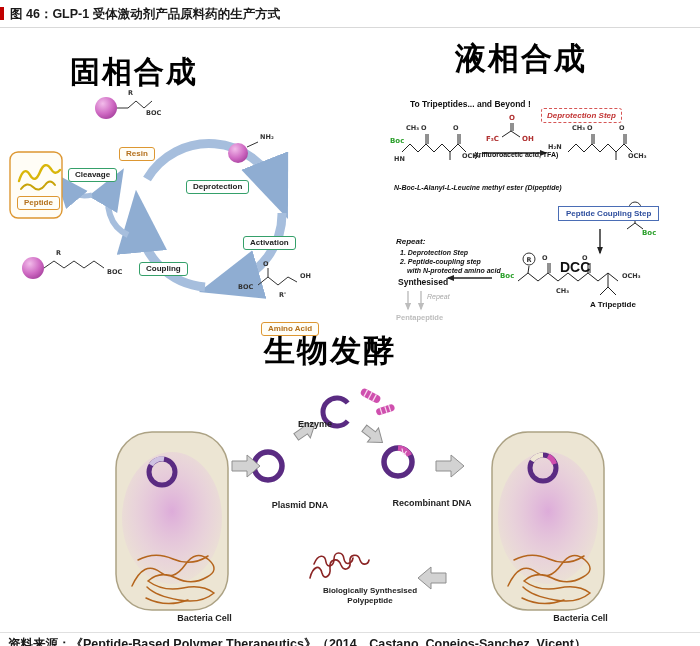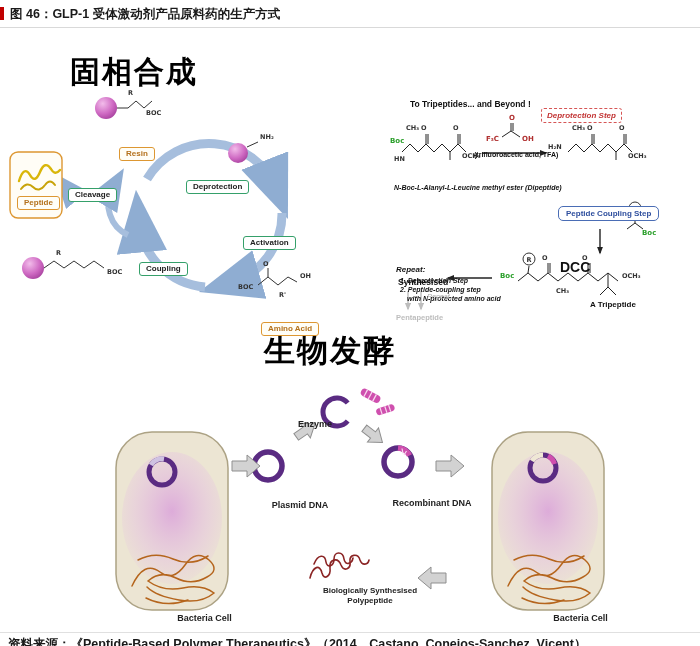--- a/index.html
+++ b/index.html
@@ -12,44 +12,45 @@
   .rule-top { left:0; top:27px; width:700px; border-top:1px solid #d9d9d9; height:0; }
   .rule-bottom { left:0; top:632px; width:700px; border-top:1px solid #e0e0e0; height:0; }
   .source-line { left:8px; top:636px; font-size:12.5px; font-weight:bold; color:#1a1a1a; white-space:nowrap; }
   .cn-title { position:absolute; font-weight:bold; color:#000; letter-spacing:2px; white-space:nowrap; }
   .pill { position:absolute; font-size:8px; font-weight:bold; padding:2px 6px; border-radius:3px; background:#fff; white-space:nowrap; line-height:1; }
   .pill.green { border:1.2px solid #35a06a; color:#222; }
   .pill.orange { border:1.2px solid #dd9732; color:#b4711c; background:#fffef7;text-align:right; }
   .lp-text { position:absolute; color:#111; white-space:nowrap; line-height:1.15; }
   .lp-head { font-size:8.5px; font-weight:bold; }
   .lp-cap { font-size:7px; font-weight:bold; font-style:italic; }
-  .lp-rep { font-size:7px; font-weight:bold; font-style:italic;margin-top:28px; }
+  .lp-rep { font-size:7px; font-weight:bold; font-style:italic; }
   .lp-bold { font-size:8.5px; font-weight:bold; }
   .lp-gray { color:#a8a8a8; font-style:italic; font-size:7px; }
   .lp-gray2 { color:#bdbdbd; font-size:7.5px; font-weight:bold; }
   .red-dash { position:absolute; border:1.4px dashed #d65555; color:#c23333; font-style:italic; font-weight:bold; font-size:8px; padding:2px 5px; border-radius:3px; background:#fff; white-space:nowrap;margin-left:44px; }
-  .blue-box { position:absolute; border:1.5px solid #4a6db5; color:#2f4f9e; font-weight:bold; font-size:8px; padding:2px 7px; border-radius:5px; background:#fff; white-space:nowrap; }
+  .blue-box { position:absolute; border:1.5px solid #4a6db5; color:#2f4f9e; font-weight:bold; font-size:8px; padding:2px 7px; border-radius:0; background:#fff; white-space:nowrap; }
   .bio-label { position:absolute; font-size:9px; font-weight:bold; color:#222; text-align:center; line-height:1.2;margin-left:32px; }
   .bio-label.small { font-size:8px; }
   svg { position:absolute; overflow:visible; }
   svg text { font-family:"DejaVu Sans","Liberation Sans",sans-serif; }
   .chem { font-size:6.5px; font-weight:bold; fill:#333; }
   .chem-green { font-size:7px; font-weight:bold; fill:#2ca02c; }
   .chem-red { font-size:7px; font-weight:bold; fill:#b03030; }
 </style>
 </head>
 <body>
 
 <div class="page">
 
   <div class="abs accent-bar"></div>
   <div class="abs page-title">图 46：GLP-1 受体激动剂产品原料药的生产方式</div>
   <div class="abs rule-top"></div>
 
   <div class="cn-title" style="left:70px; top:52px; font-size:30px;">固相合成</div>
+  <div class="cn-title" style="left:455px; top:38px; font-size:31px;">液相合成</div>
   <div class="cn-title" style="left:264px; top:330px; font-size:31px;">生物发酵</div>
 
   <svg style="left:0; top:85px;" width="350" height="250" viewBox="0 0 350 250">
     <defs>
       <radialGradient id="sphereG" cx="0.35" cy="0.3" r="0.85">
         <stop offset="0" stop-color="#f2bcea"></stop>
         <stop offset="0.55" stop-color="#cf6ac3"></stop>
         <stop offset="1" stop-color="#9c3694"></stop>
       </radialGradient>
       <marker id="mBlue" markerWidth="8" markerHeight="8" refX="3.4" refY="2.8" orient="auto">
@@ -92,21 +93,21 @@
     <text x="260" y="54" class="chem">NH₂</text>
     <text x="56" y="170" class="chem">R</text>
     <text x="107" y="189" class="chem">BOC</text>
     <text x="238" y="204" class="chem">BOC</text>
     <text x="300" y="193" class="chem">OH</text>
     <text x="279" y="212" class="chem">R'</text>
     <text x="263" y="181" class="chem">O</text>
   </svg>
 
   <div class="pill orange" style="left:119px; top:147px;">Resin</div>
-  <div class="pill green" style="left:68px; top:188px;text-align:center;">Cleavage</div>
+  <div class="pill green" style="left:68px; top:168px;text-align:center;">Cleavage</div>
   <div class="pill orange" style="left:17px; top:196px;">Peptide</div>
   <div class="pill green" style="left:186px; top:180px;">Deprotection</div>
   <div class="pill green" style="left:243px; top:236px;">Activation</div>
   <div class="pill green" style="left:139px; top:262px;">Coupling</div>
   <div class="pill orange" style="left:261px; top:322px;">Amino Acid</div>
 
   <svg style="left:390px; top:95px;" width="310" height="240" viewBox="0 0 310 240">
     <g stroke="#222" stroke-width="1" fill="none">
 
       <polyline points="12,57 20,49 28,57 36,49 44,57 52,49 60,57 68,49 76,57"></polyline>

